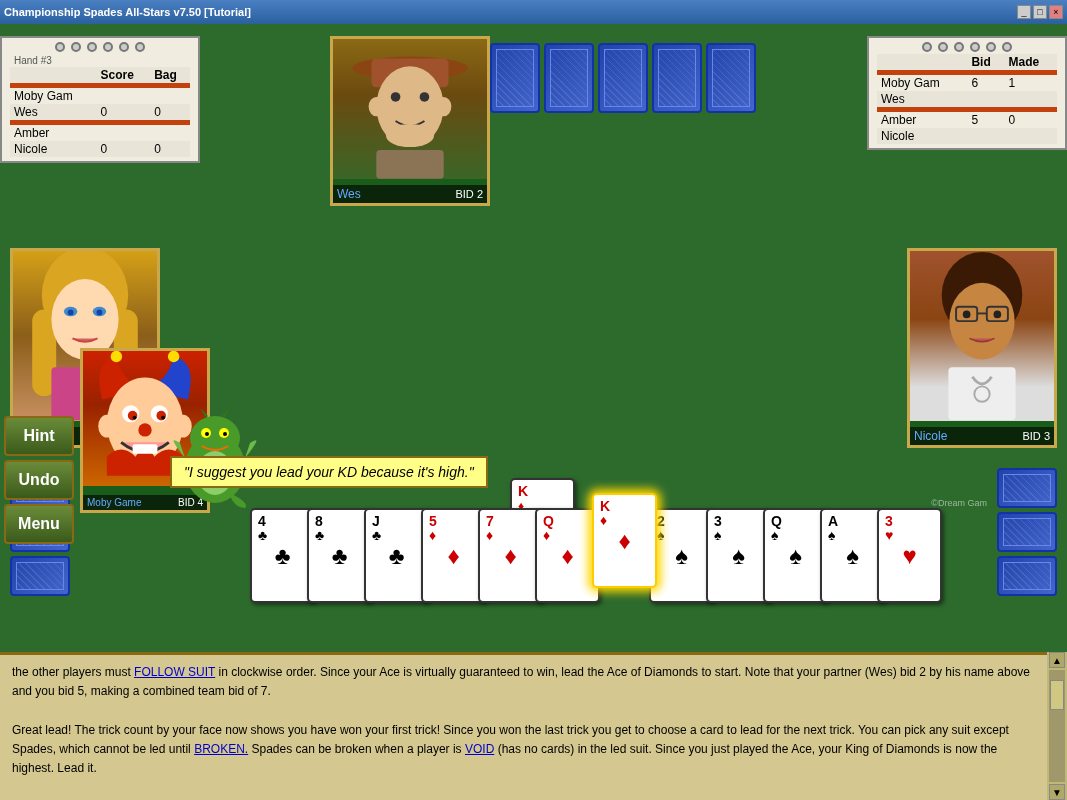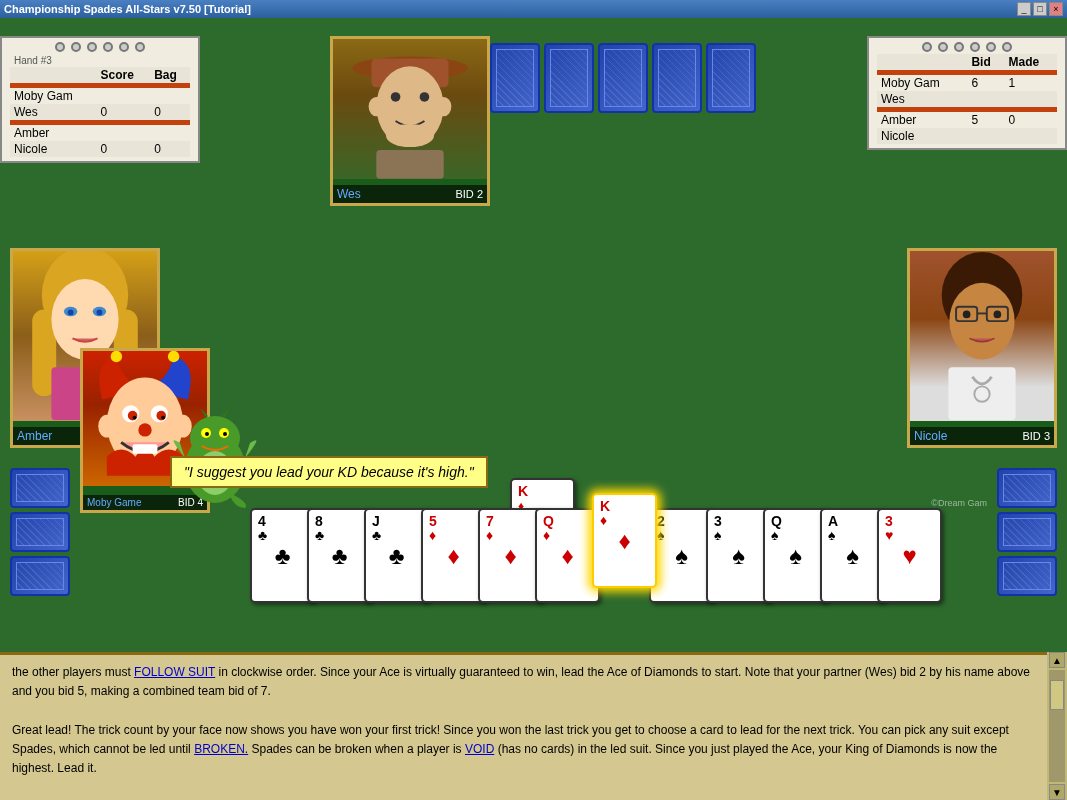--- a/index.html
+++ b/index.html
@@ -8,21 +8,21 @@
       height: 800px;
       overflow: hidden;
       font-family: Arial, sans-serif;
       background: #2d6b2d;
       position: relative;
     }
 
     
     #titlebar {
       width: 100%;
-      height: 18px;
+      height: 24px;
       background: linear-gradient(to bottom, #4a7fc1, #2a5fa0);
       display: flex;
       align-items: center;
       padding: 0 4px;
       position: absolute;
       top: 0;
       left: 0;
       z-index: 100;
     }
     #titlebar span {
@@ -717,20 +717,25 @@
     </div>
   </div>
 
   <div id="played-card">
     <div class="card-top-left card-red">
       K<br><span class="card-suit-top" style="color:#cc0000;">♦</span>
     </div>
     <div class="card-center card-red">♦</div>
   </div>
 
+  <div id="side-buttons">
+    <button class="side-btn">Hint</button>
+    <button class="side-btn">Undo</button>
+    <button class="side-btn">Menu</button>
+  </div>
 
   <div id="cards-hand">
 
     <div class="card card-black">
       <div class="card-top-left">4<br>♣</div>
       <div class="card-center">♣</div>
     </div>
 
     <div class="card card-black">
       <div class="card-top-left">8<br>♣</div>

